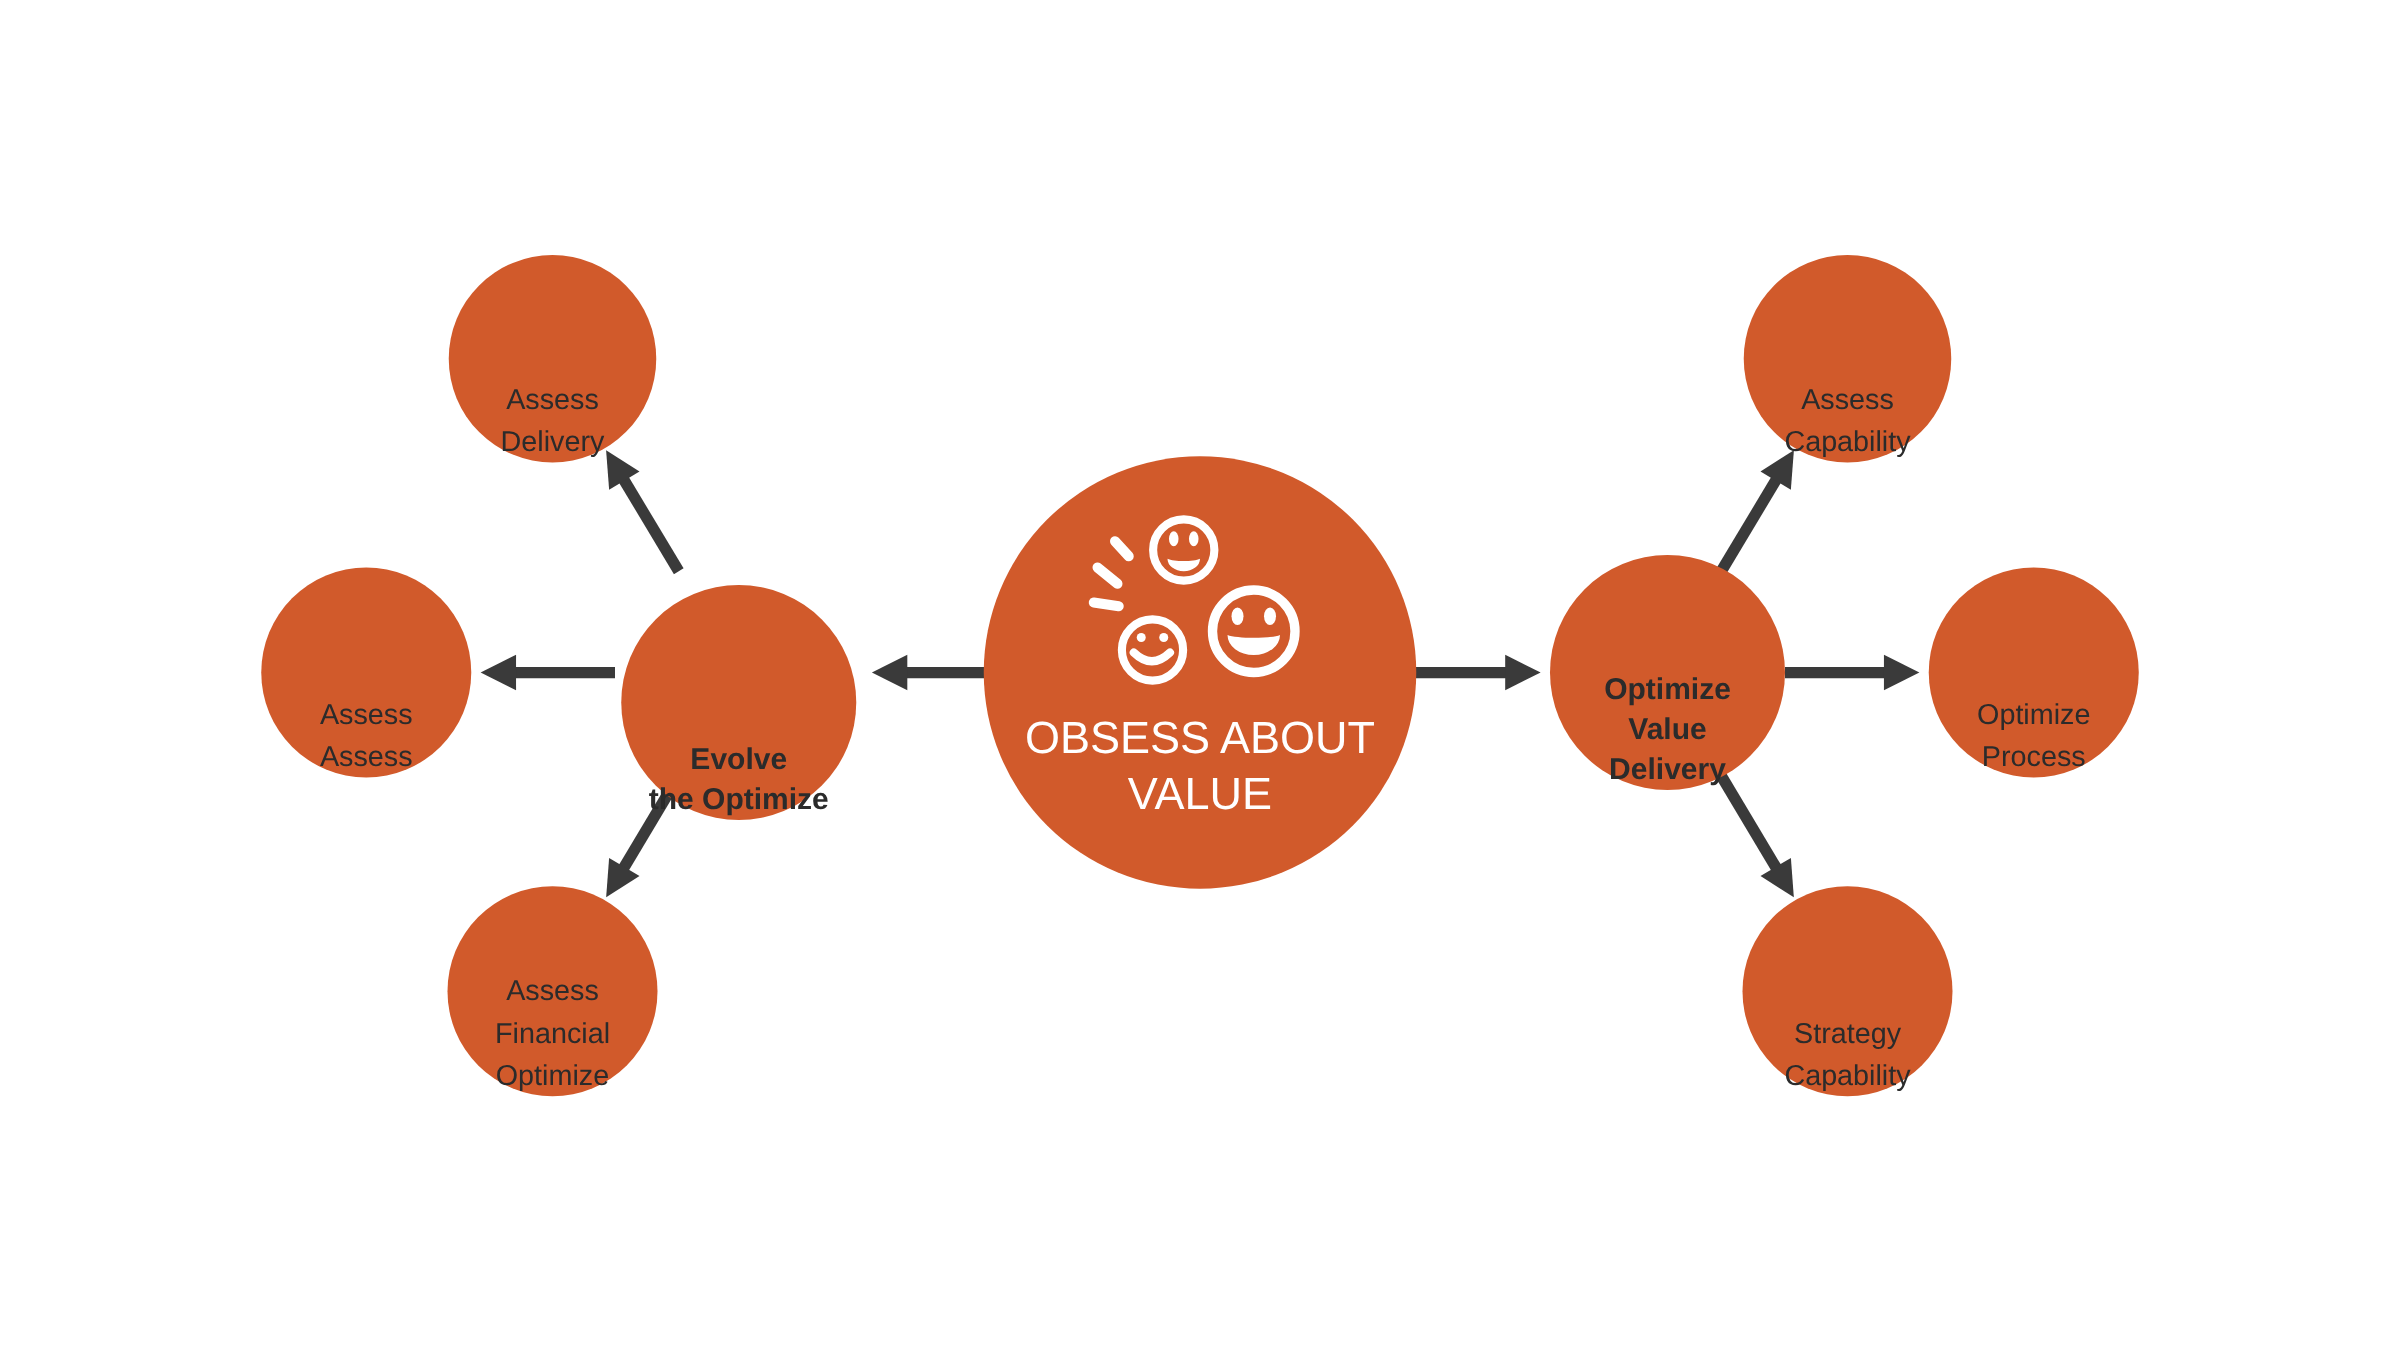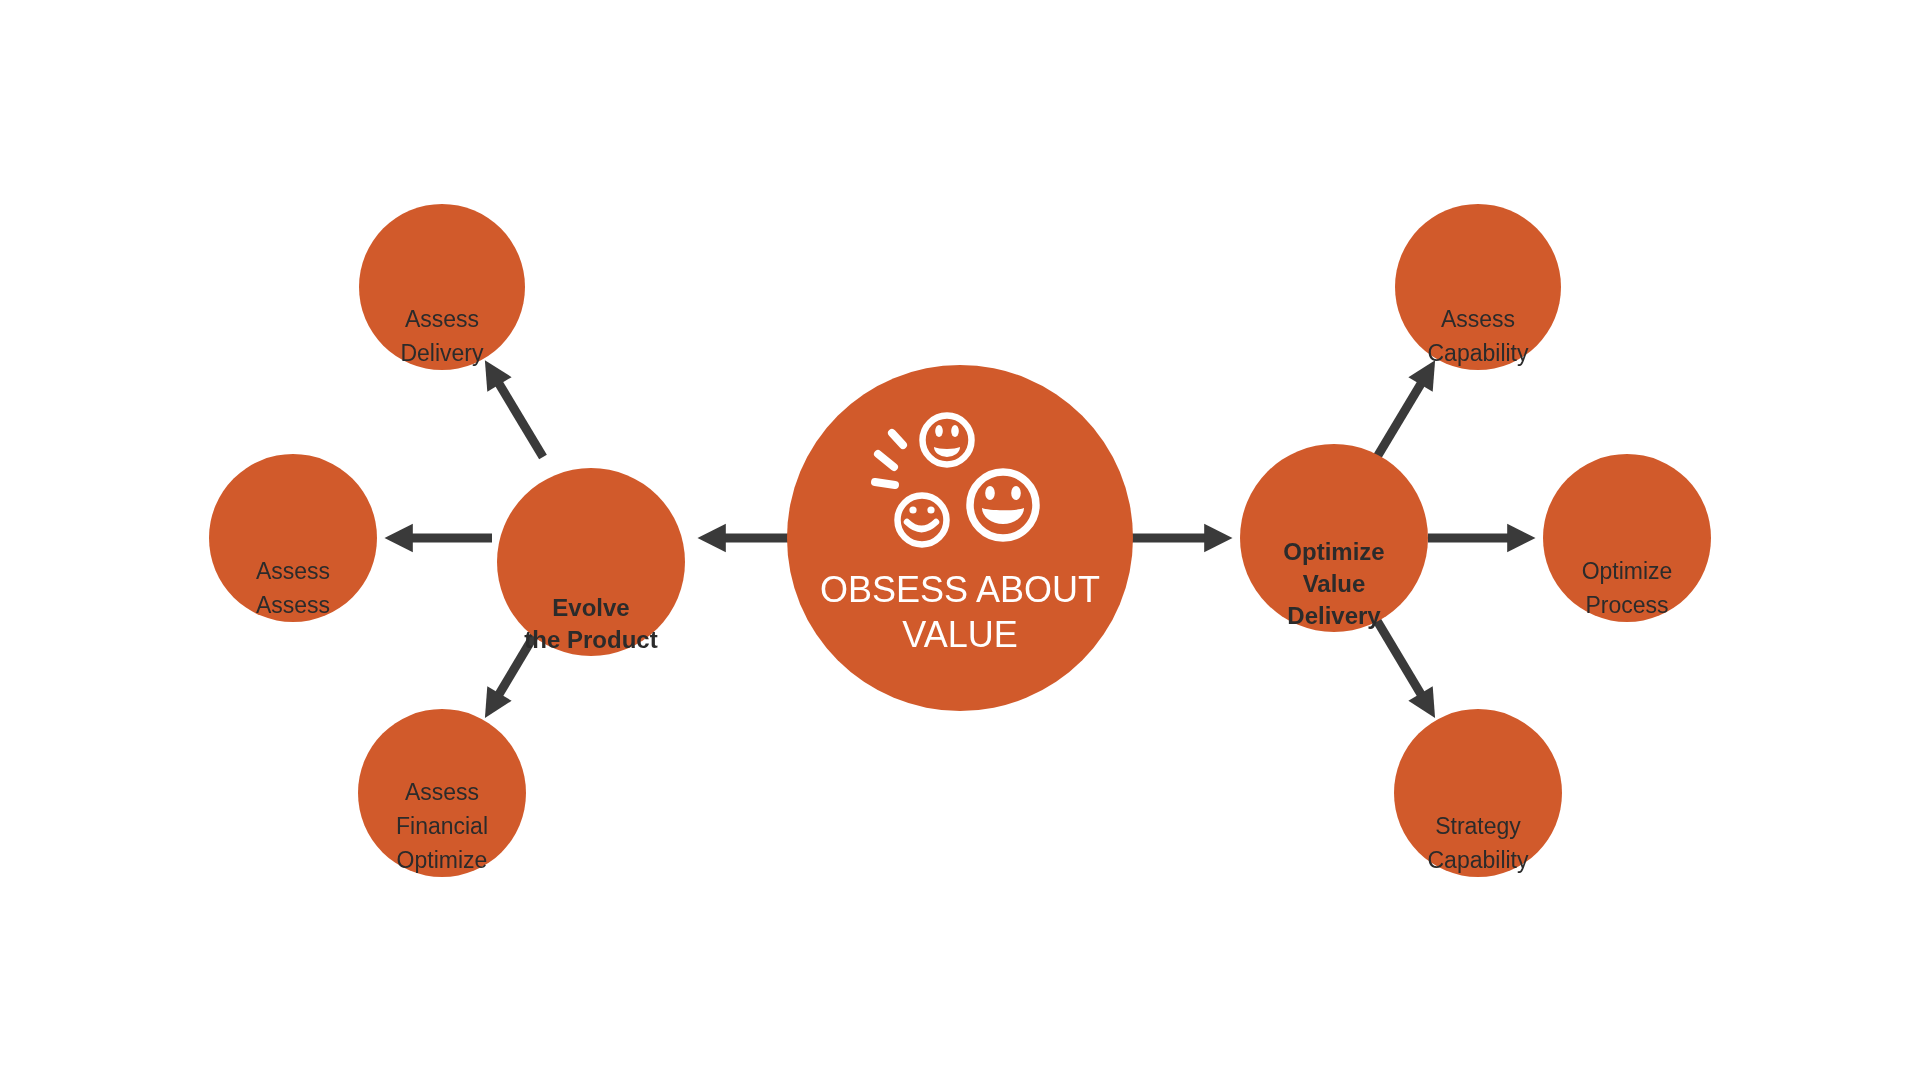--- a/index.html
+++ b/index.html
@@ -135,21 +135,21 @@
     </svg>
     <div class="center-title">
       <span class="ln">OBSESS ABOUT</span>
       <span class="ln">VALUE</span>
     </div>
   </div>
 
   <div class="node n-evolve">
     <div class="label hub-label">
       <span class="ln">Evolve</span>
-      <span class="ln">the Product</span>
+      <span class="ln">the Optimize</span>
     </div>
   </div>
 
   <div class="node n-optdel">
     <div class="label hub-label">
       <span class="ln">Optimize</span>
       <span class="ln">Value</span>
       <span class="ln">Delivery</span>
     </div>
   </div>

